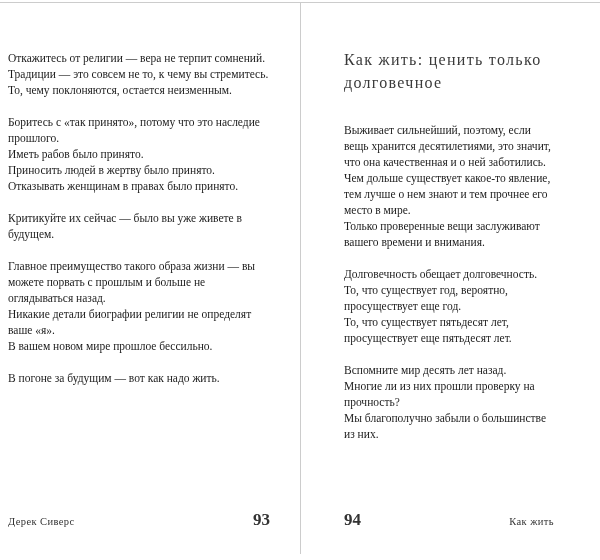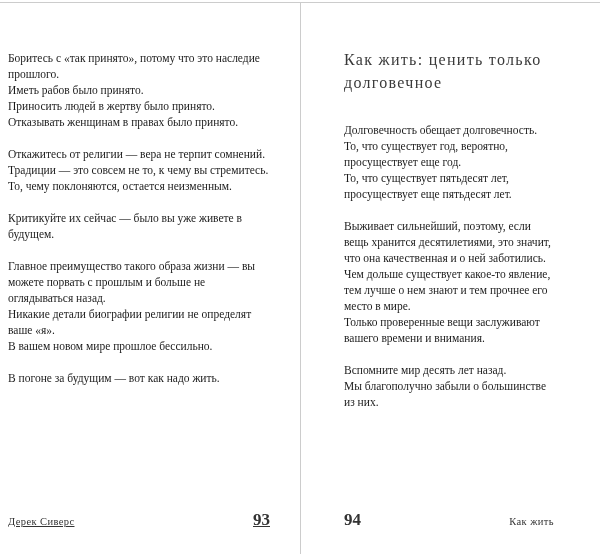--- a/index.html
+++ b/index.html
@@ -67,44 +67,44 @@
   .sentence { margin: 0; }
   .page-footer {
     position: absolute;
     bottom: 30px;
     display: flex;
     justify-content: space-between;
     align-items: baseline;
     font-size: 10.5px;
     color: var(--footer, #333333);
   }
-  .page.left .page-footer { left: 8px; right: 30px; text-decoration: underline; }
+  .page.left .page-footer { left: 8px; right: 30px; }
   .page.right .page-footer { left: 44px; right: 10px; gap: 29px; }
   .running-head { letter-spacing: 0.4px; }
   .page-number { font-weight: 700; font-size: 17px; }
 </style>
 </head>
 <body>
 
 <div class="spread">
   <div class="edge-top"></div>
   <div class="spine"></div>
 
   <section class="page left">
     <div class="body-text">
         <div class="para-group">
+          <div class="sentence">Откажитесь от религии — вера не терпит сомнений.</div>
+          <div class="sentence">Традиции — это совсем не то, к чему вы стремитесь.</div>
+          <div class="sentence">То, чему поклоняются, остается неизменным.</div>
+        </div>
+        <div class="para-group">
           <div class="sentence">Боритесь с «так принято», потому что это наследие прошлого.</div>
           <div class="sentence">Иметь рабов было принято.</div>
           <div class="sentence">Приносить людей в жертву было принято.</div>
           <div class="sentence">Отказывать женщинам в правах было принято.</div>
-        </div>
-        <div class="para-group">
-          <div class="sentence">Откажитесь от религии — вера не терпит сомнений.</div>
-          <div class="sentence">Традиции — это совсем не то, к чему вы стремитесь.</div>
-          <div class="sentence">То, чему поклоняются, остается неизменным.</div>
         </div>
         <div class="para-group">
           <div class="sentence">Критикуйте их сейчас — было вы уже живете в будущем.</div>
         </div>
         <div class="para-group">
           <div class="sentence">Главное преимущество такого образа жизни — вы можете порвать с прошлым и больше не оглядываться назад.</div>
           <div class="sentence">Никакие детали биографии религии не определят ваше «я».</div>
           <div class="sentence">В вашем новом мире прошлое бессильно.</div>
         </div>
         <div class="para-group">
@@ -114,31 +114,32 @@
     <footer class="page-footer">
       <span class="running-head">Дерек Сиверс</span>
       <span class="page-number">93</span>
     </footer>
   </section>
 
   <section class="page right">
     <h1 class="chapter-heading">Как жить: ценить только долговечное</h1>
     <div class="body-text">
         <div class="para-group">
+          <div class="sentence">Выживает сильнейший, поэтому, если вещь хранится десятилетиями, это значит, что она качественная и о ней заботились.</div>
+          <div class="sentence">Чем дольше существует какое-то явление, тем лучше о нем знают и тем прочнее его место в мире.</div>
+          <div class="sentence">Только проверенные вещи заслуживают вашего времени и внимания.</div>
+        </div>
+        <div class="para-group">
           <div class="sentence">Долговечность обещает долговечность.</div>
           <div class="sentence">То, что существует год, вероятно, просуществует еще год.</div>
           <div class="sentence">То, что существует пятьдесят лет, просуществует еще пятьдесят лет.</div>
         </div>
         <div class="para-group">
-          <div class="sentence">Выживает сильнейший, поэтому, если вещь хранится десятилетиями, это значит, что она качественная и о ней заботились.</div>
-          <div class="sentence">Чем дольше существует какое-то явление, тем лучше о нем знают и тем прочнее его место в мире.</div>
-          <div class="sentence">Только проверенные вещи заслуживают вашего времени и внимания.</div>
-        </div>
-        <div class="para-group">
           <div class="sentence">Вспомните мир десять лет назад.</div>
+          <div class="sentence">Многие ли из них прошли проверку на прочность?</div>
           <div class="sentence">Мы благополучно забыли о большинстве из них.</div>
         </div>
       </div>
     <footer class="page-footer">
       <span class="page-number">94</span>
       <span class="running-head">Как жить</span>
     </footer>
   </section>
 </div>
 

